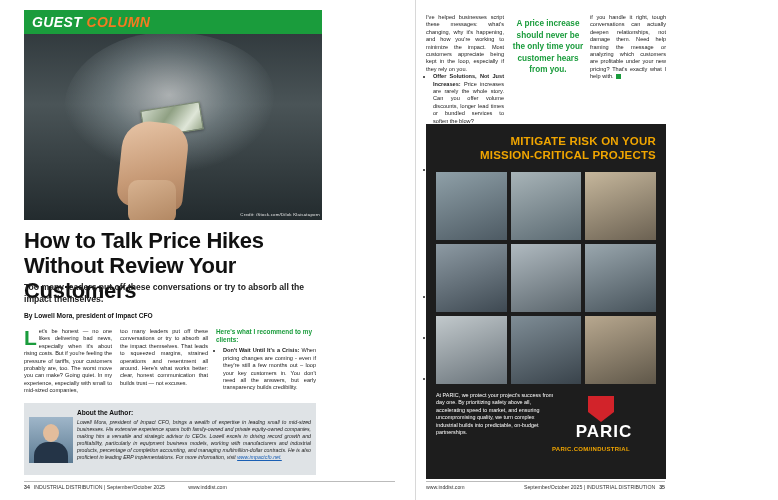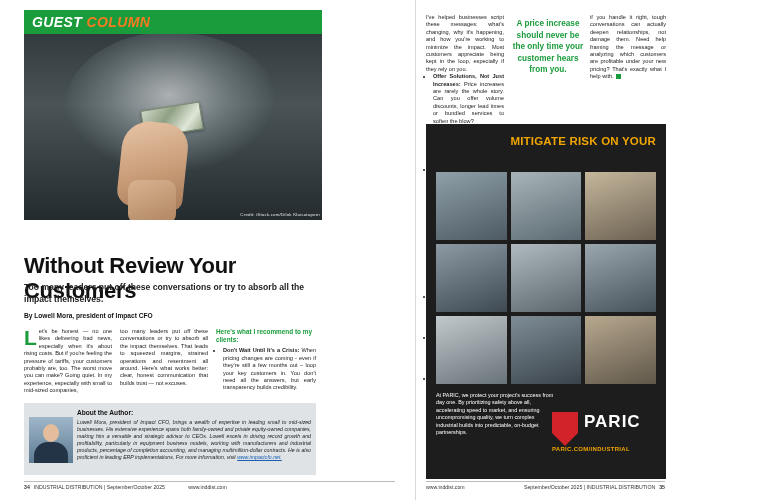--- a/index.html
+++ b/index.html
@@ -374,24 +374,26 @@
     left: 10px;
     top: 268px;
     width: 120px;
     font-size: 5.4px;
     line-height: 7.4px;
     color: #ffffff;
   }
   .ad-logo {
     position: absolute;
     right: 10px;
-    top: 288px;
+    top: 272px;
     width: 104px;
     height: 46px;
     display: flex;
+    align-items: center;
+    flex-direction: column;
   }
   .ad-logo .shield {
     width: 26px;
     height: 34px;
     background: #d2232a;
     clip-path: polygon(50% 0%, 100% 0%, 100% 62%, 50% 100%, 0% 62%, 0% 0%);
     margin-right: 6px;
   }
   .ad-logo .lname {
     font-size: 17px;
@@ -449,21 +451,21 @@
       <div class="credit">Credit: iStock.com/Dilok Klaisataporn</div>
     </div>
 
     <div class="banner-bar"></div>
     <div class="guest-banner">
       <span class="gb-text"><span>GUEST</span> <span class="col">COLUMN</span></span>
     </div>
 
     <div class="headline">
       <h1>
-        <br>
+        <span>How to Talk Price Hikes</span><br>
         <span>Without Review Your Customers</span>
       </h1>
     </div>
 
     <div class="deck">Too many leaders put off these conversations or try to absorb all the impact themselves.</div>
     <div class="byline">By Lowell Mora, president of Impact CFO</div>
 
     <div class="col-left-body">
       <span class="dropcap">L</span><span>et's be honest — no one likes delivering bad news, especially when it's about rising costs. But if you're feeling the pressure of tariffs, your customers probably are, too. The worst move you can make? Going quiet.
 
@@ -528,20 +530,21 @@
 
     <div class="rp rcol3 rbody">
       <span>if you handle it right, tough conversations can actually deepen relationships, not damage them.
 
 Need help framing the message or analyzing which customers are profitable under your new pricing? That's exactly what I help with.</span><span class="rp-end-icon"></span>
     </div>
 
     <div class="ad">
       <div class="ad-head">
         <span>MITIGATE RISK ON YOUR</span><br>
+        <span>MISSION-CRITICAL PROJECTS</span>
       </div>
       <div class="ad-photos">
         <div class="ph a"></div>
         <div class="ph b"></div>
         <div class="ph c"></div>
         <div class="ph d"></div>
         <div class="ph e"></div>
         <div class="ph f"></div>
         <div class="ph g"></div>
         <div class="ph h"></div>

